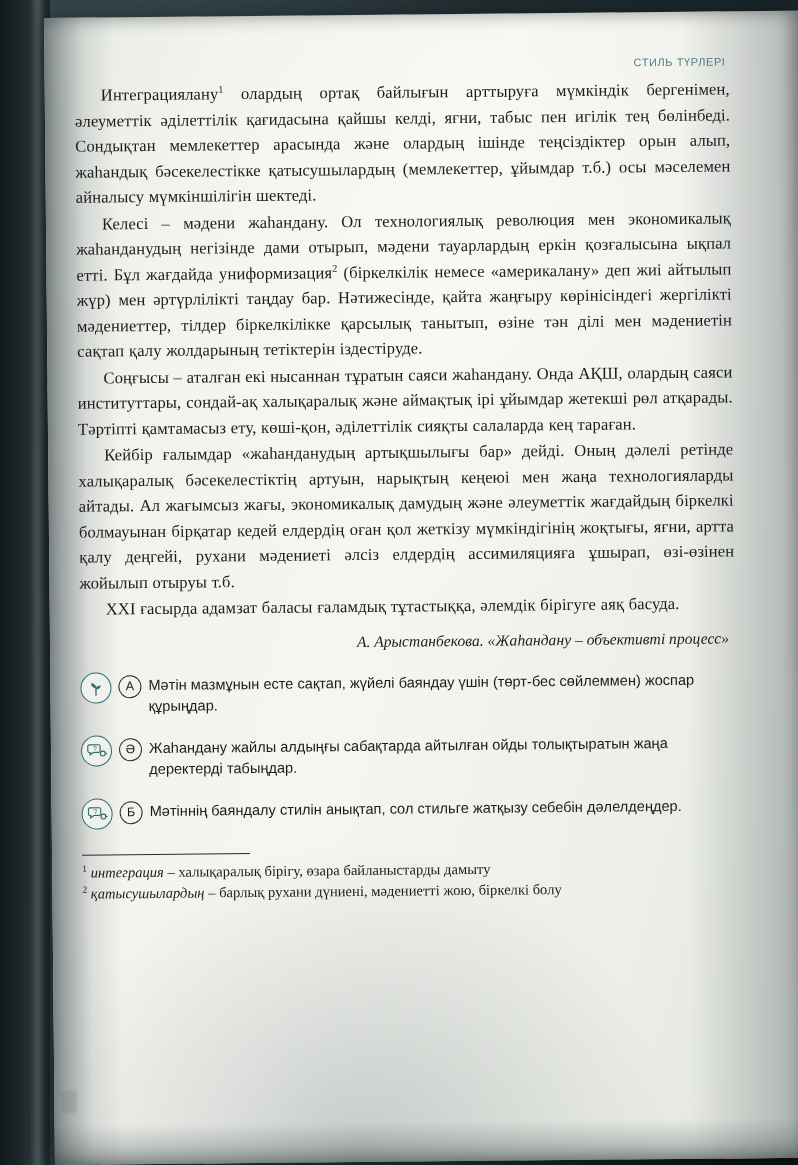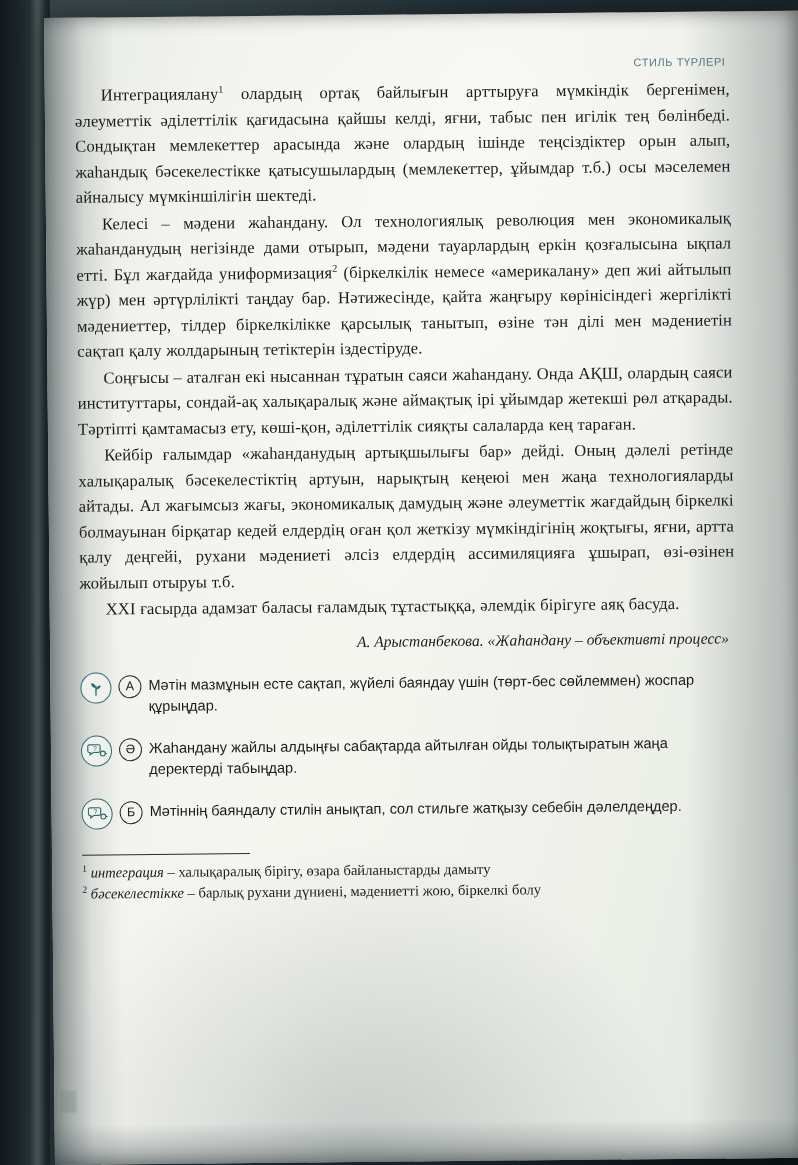--- a/index.html
+++ b/index.html
@@ -284,21 +284,21 @@
       </div>
 
       <div class="footnotes">
         <div class="fn-rule"></div>
         <div class="footnote">
           <span class="fn-num">1</span>
           <span class="term">интеграция</span><span> – халықаралық бірігу, өзара байланыстарды дамыту</span>
         </div>
         <div class="footnote">
           <span class="fn-num">2</span>
-          <span class="term">бәсекелестікке</span><span> – барлық рухани дүниені, мәдениетті жою, біркелкі болу</span>
+          <span class="term">қатысушылардың</span><span> – барлық рухани дүниені, мәдениетті жою, біркелкі болу</span>
         </div>
       </div>
 
     </div>
 
     <div class="edge-hi"></div>
     <div class="corner-mark"></div>
   </div>
 
 </div>

